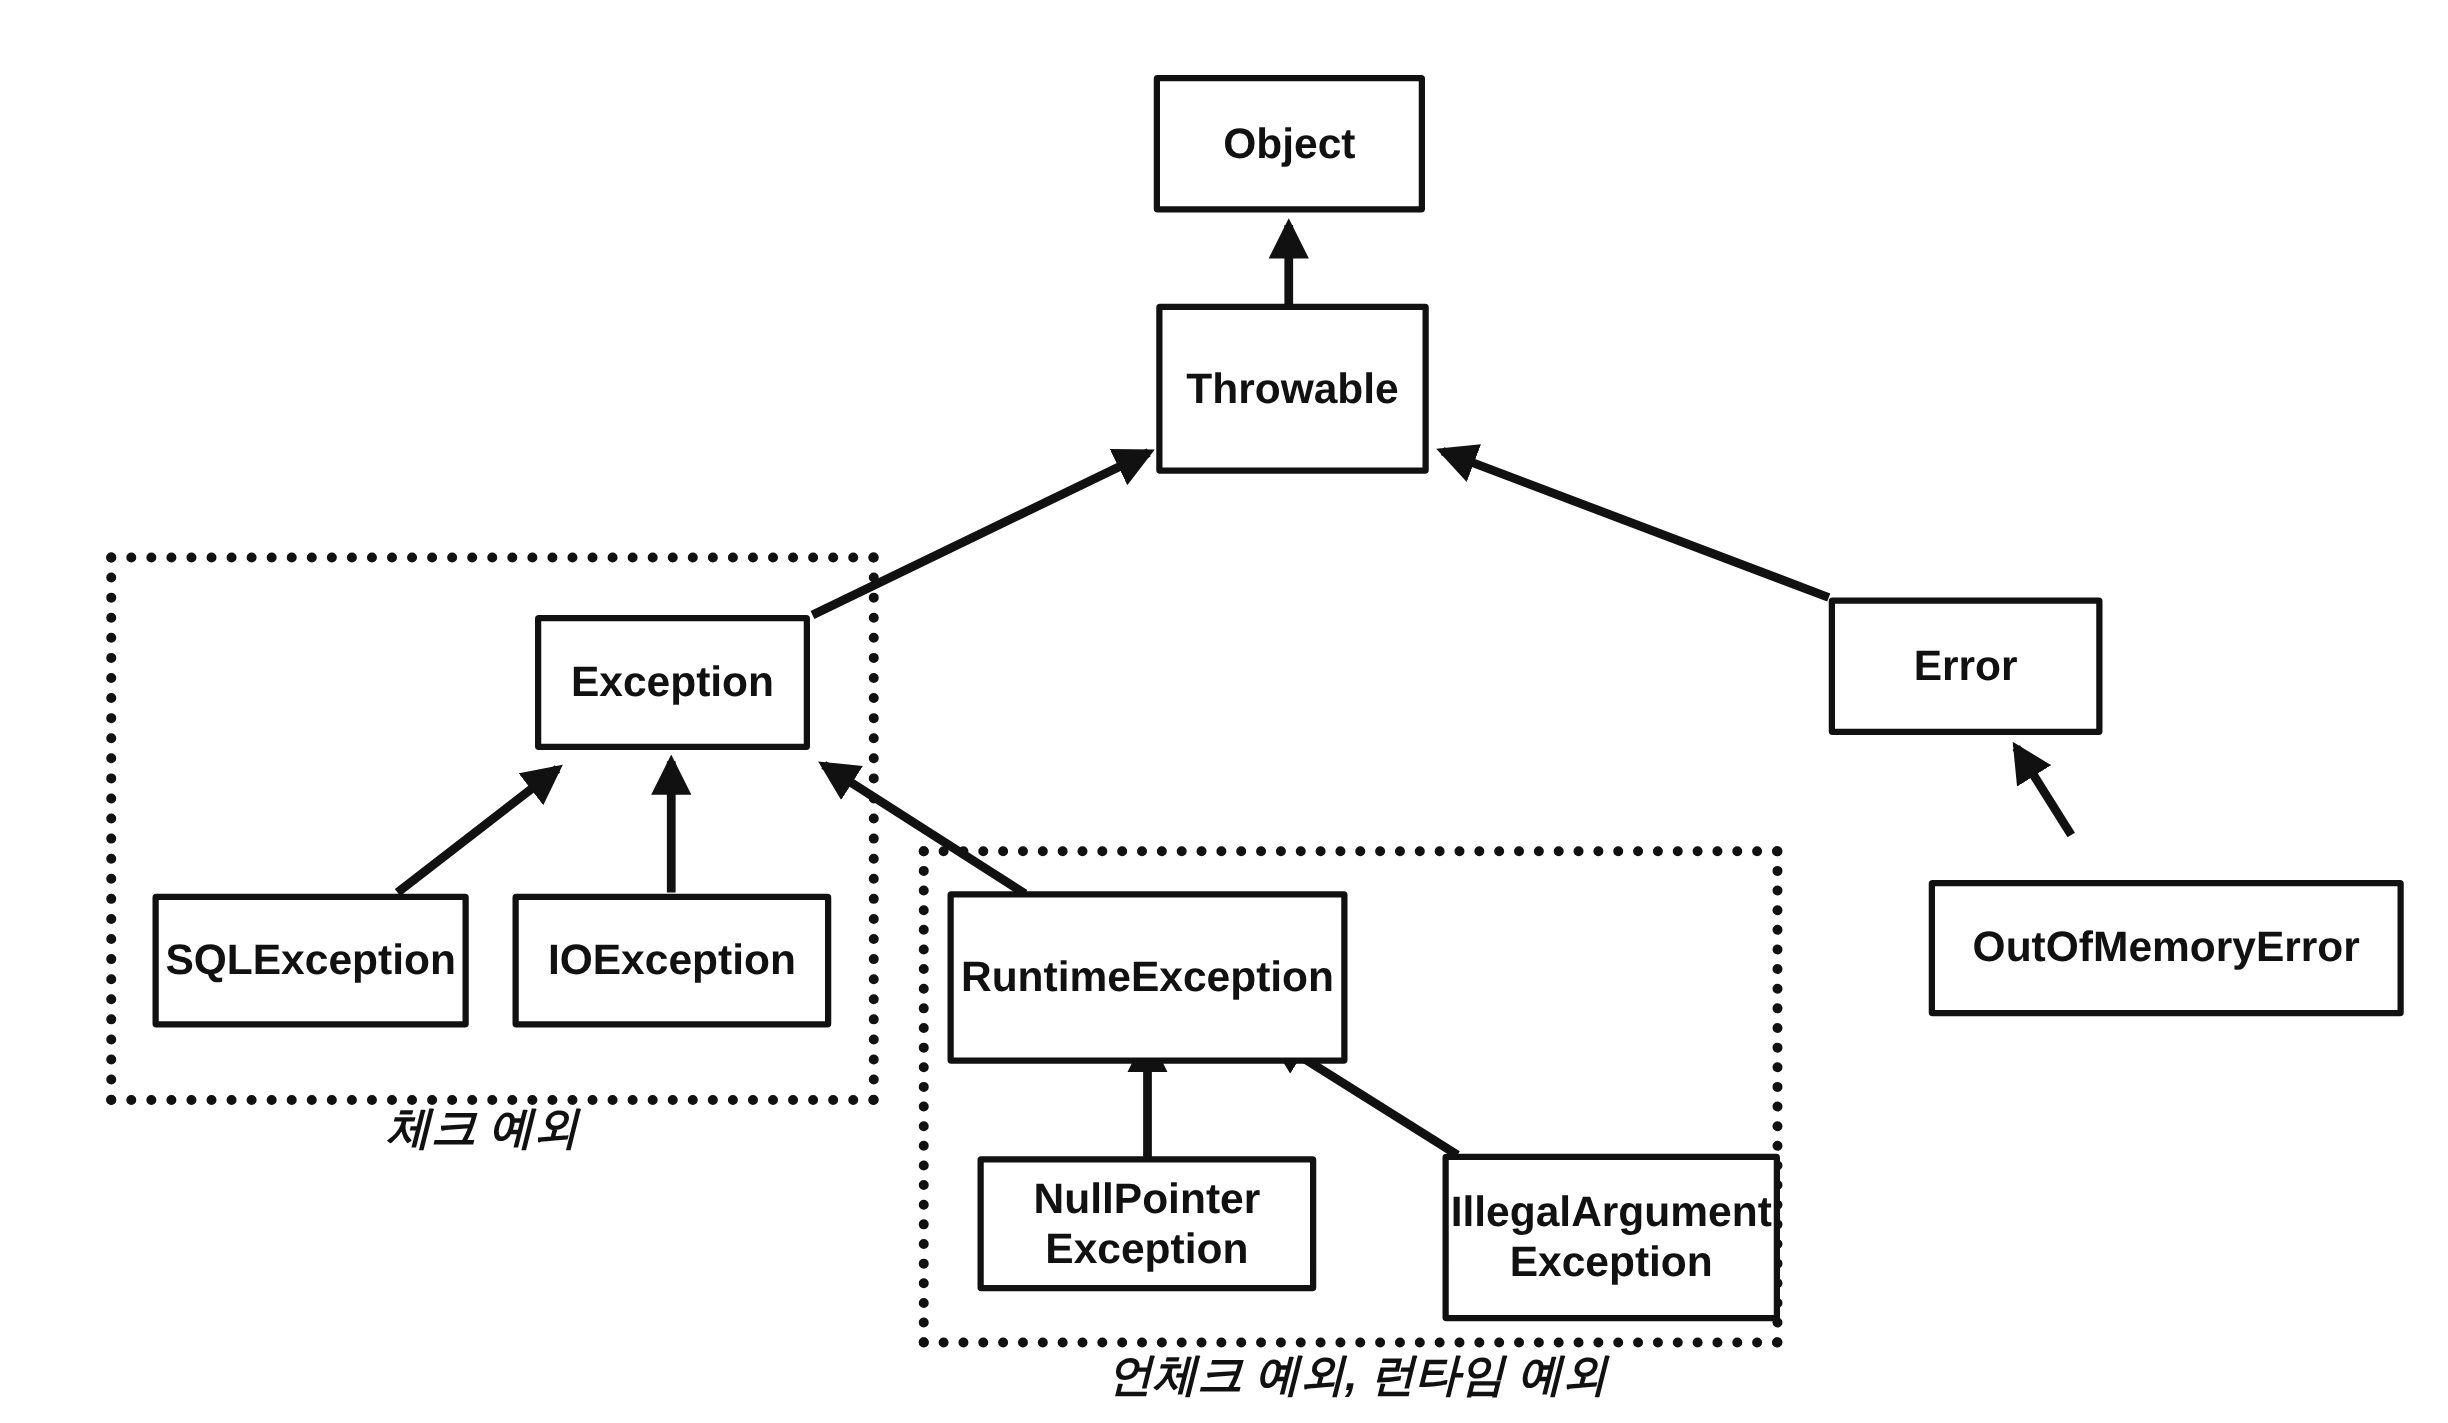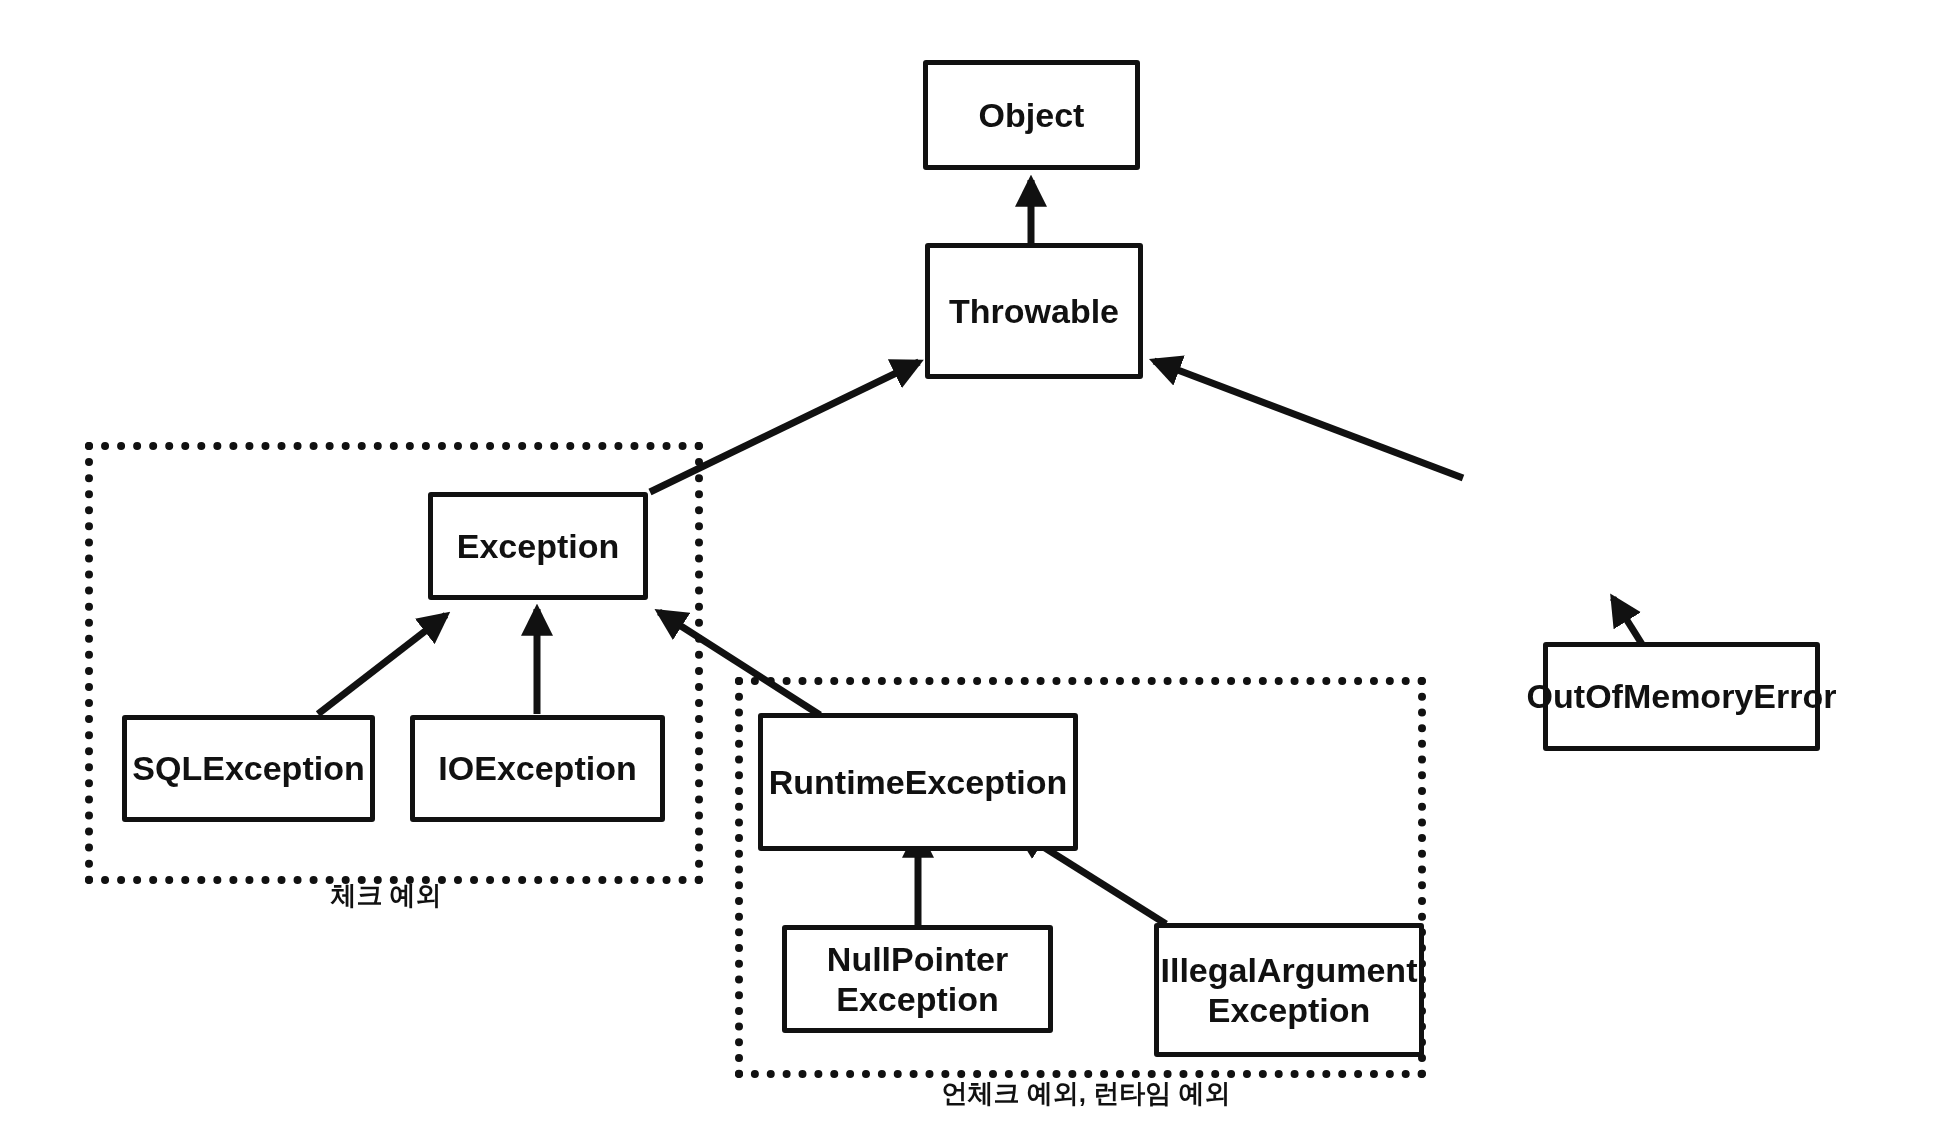--- a/index.html
+++ b/index.html
@@ -43,24 +43,25 @@
     font-size: 34px;
     font-weight: 700;
     line-height: 1.18;
     text-align: center;
     white-space: pre-line;
     letter-spacing: 0px;
   }
   .group-caption {
     position: absolute;
     transform: translateX(-50%);
-    font-size: 26px;
+    font-size: 36px;
     font-weight: 700;
     white-space: nowrap;
     z-index: 3;
+    font-style: italic;
   }
 </style>
 </head>
 <body>
 
 <div class="canvas">
 
   <div class="group-box" style="left:85px; top:442px; width:602px; height:426px;"></div>
   <div class="group-box" style="left:735px; top:677px; width:675px; height:385px;"></div>
 
@@ -88,20 +89,23 @@
   </div>
 
   <div class="node" style="left:925px; top:243px; width:218px; height:136px;">
     <span class="node-label">Throwable</span>
   </div>
 
   <div class="node" style="left:428px; top:492px; width:220px; height:108px;">
     <span class="node-label">Exception</span>
   </div>
 
+  <div class="node" style="left:1463px; top:478px; width:219px; height:110px;">
+    <span class="node-label">Error</span>
+  </div>
 
   <div class="node" style="left:122px; top:715px; width:253px; height:107px;">
     <span class="node-label">SQLException</span>
   </div>
 
   <div class="node" style="left:410px; top:715px; width:255px; height:107px;">
     <span class="node-label">IOException</span>
   </div>
 
   <div class="node" style="left:758px; top:713px; width:320px; height:138px;">
@@ -111,20 +115,20 @@
   <div class="node" style="left:782px; top:925px; width:271px; height:108px;">
     <span class="node-label">NullPointer
 Exception</span>
   </div>
 
   <div class="node" style="left:1154px; top:923px; width:270px; height:134px;">
     <span class="node-label">IllegalArgument
 Exception</span>
   </div>
 
-  <div class="node" style="left:1543px; top:642px; width:277px; height:109px;">
+  <div class="node" style="left:1543px; top:704px; width:380px; height:109px;">
     <span class="node-label">OutOfMemoryError</span>
   </div>
 
   <div class="group-caption" style="left:386px; top:878px;">체크 예외</div>
   <div class="group-caption" style="left:1086px; top:1076px;">언체크 예외, 런타임 예외</div>
 
 </div>
 
 </body></html>

